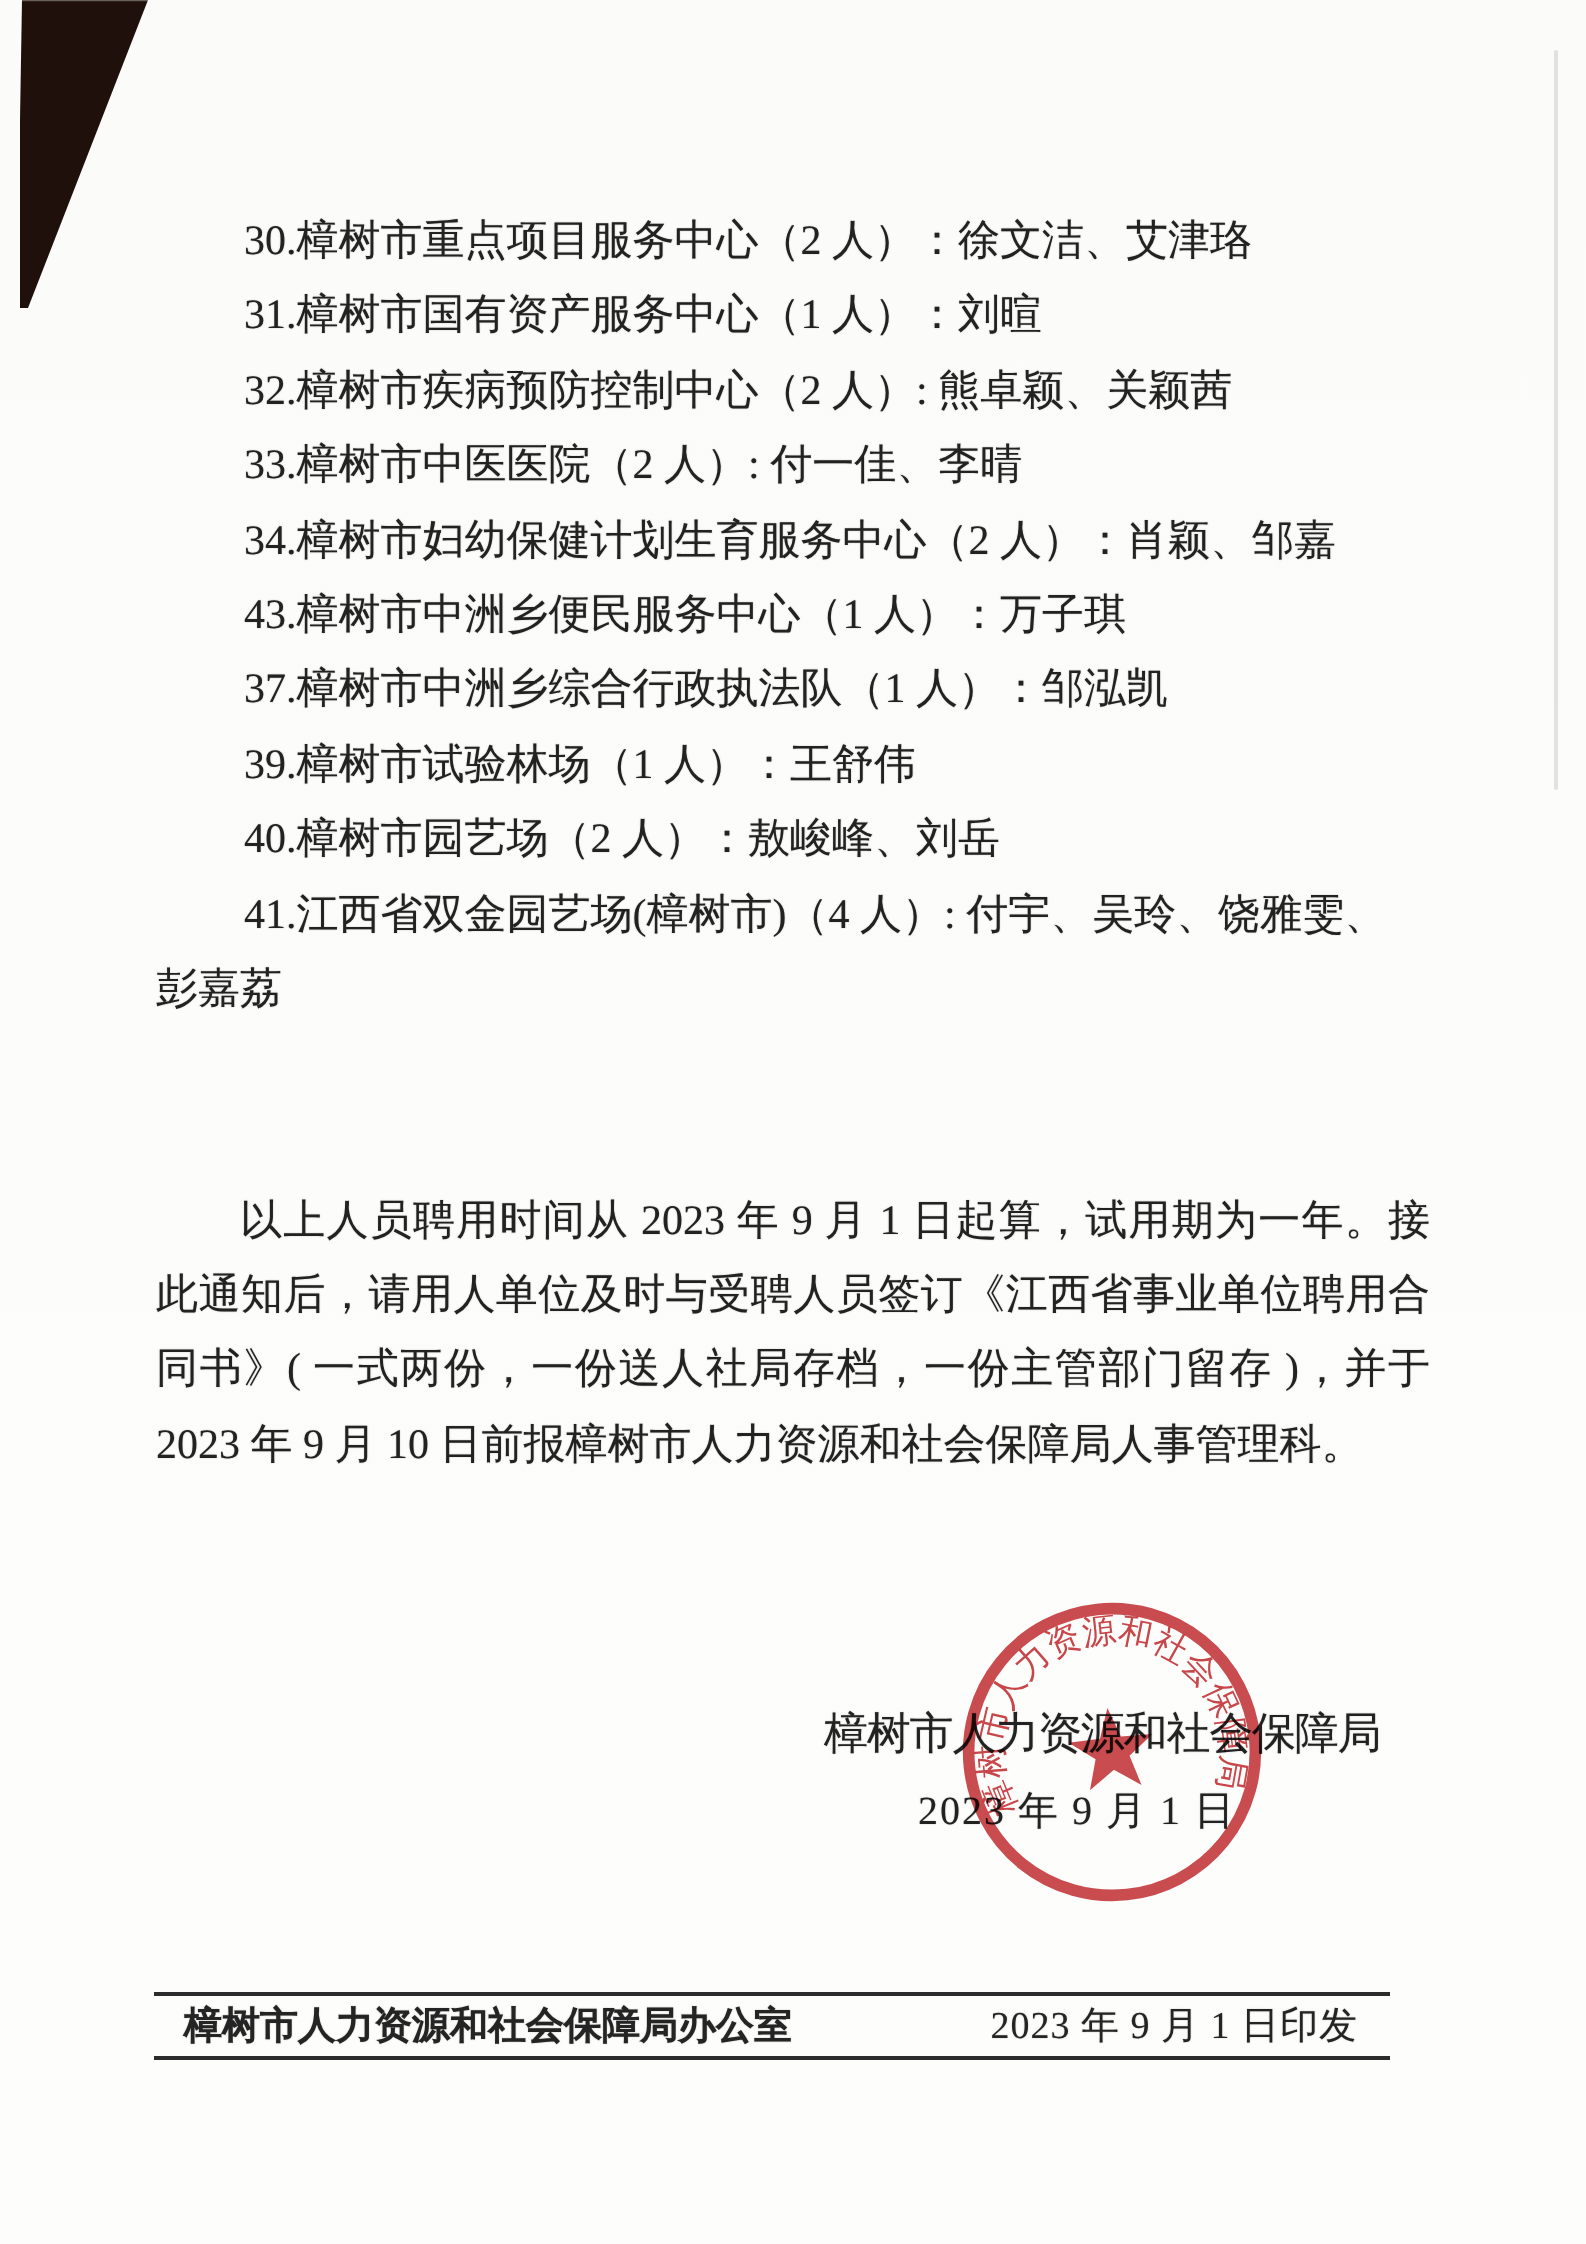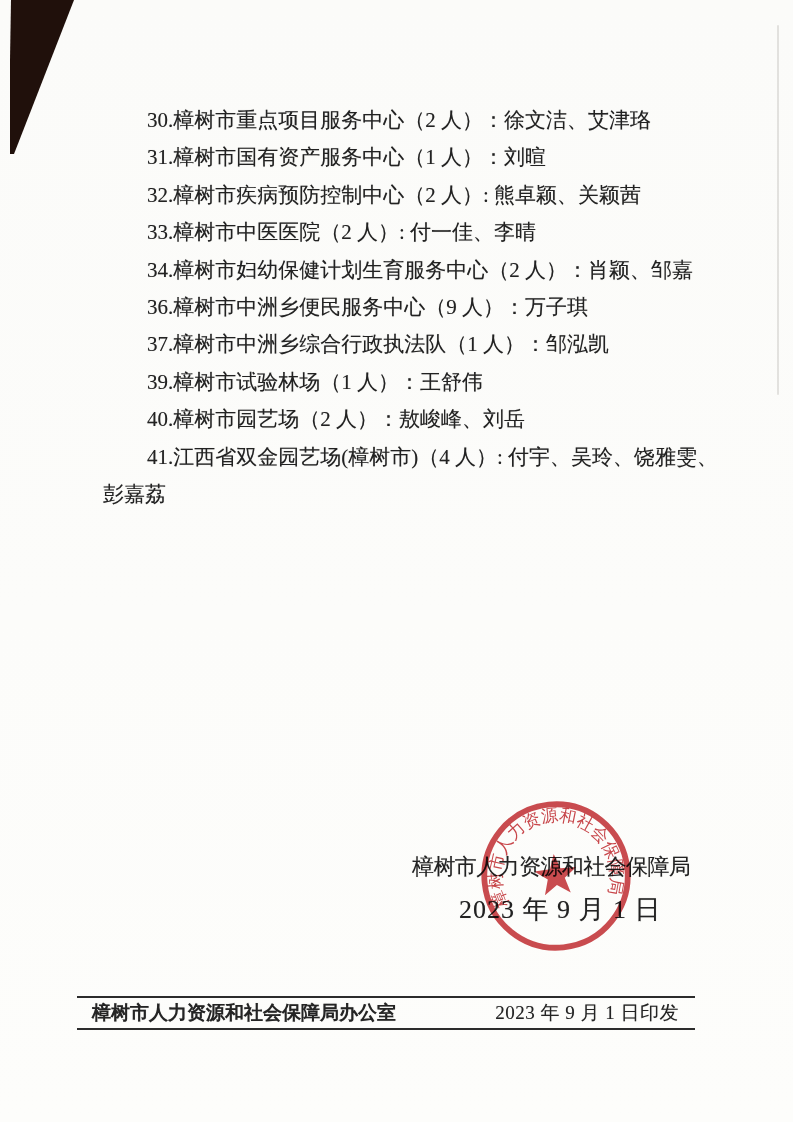--- a/index.html
+++ b/index.html
@@ -28,35 +28,35 @@
   .body-text{
     position:absolute;
     font-size:21px;
     color:#222;
     text-shadow:0 0 .7px rgba(45,45,45,.4);
   }
   .list-block{
     left:78px;top:102px;width:640px;
     line-height:37.4px;
   }
-  .list-line{white-space:nowrap;margin-left:25px;}
+  .list-line{white-space:nowrap;}
   .list-line.indent{padding-left:44px;}
   .para-block{
     left:78px;top:592px;width:637px;
     line-height:37.2px;
     text-align:justify;
     text-indent:2em;
   }
   .sig-org{
     left:412px;top:852px;
     font-size:22px;letter-spacing:-0.6px;white-space:nowrap;
   }
   .sig-date{
     left:459px;top:892px;
-    font-size:26px;letter-spacing:1px;white-space:nowrap;
+    font-size:20px;letter-spacing:1px;white-space:nowrap;
   }
   .seal{
     position:absolute;left:478px;top:798px;width:156px;height:156px;
     mix-blend-mode:multiply;
     opacity:.9;
     transform:rotate(-6deg);
   }
   .footer-bar{
     position:absolute;left:77px;top:996px;width:618px;height:34px;
     border-top:2px solid #2c2c2c;
@@ -78,28 +78,29 @@
 
   <div class="corner-artifact"></div>
   <div class="edge-line"></div>
 
   <div class="body-text list-block">
     <div class="list-line indent">30.樟树市重点项目服务中心（2 人）：徐文洁、艾津珞</div>
     <div class="list-line indent">31.樟树市国有资产服务中心（1 人）：刘暄</div>
     <div class="list-line indent">32.樟树市疾病预防控制中心（2 人）: 熊卓颖、关颖茜</div>
     <div class="list-line indent">33.樟树市中医医院（2 人）: 付一佳、李晴</div>
     <div class="list-line indent">34.樟树市妇幼保健计划生育服务中心（2 人）：肖颖、邹嘉</div>
-    <div class="list-line indent">36.樟树市中洲乡便民服务中心（9 人）：万子琪</div>
+    <div class="list-line indent">43.樟树市中洲乡便民服务中心（1 人）：万子琪</div>
     <div class="list-line indent">37.樟树市中洲乡综合行政执法队（1 人）：邹泓凯</div>
     <div class="list-line indent">39.樟树市试验林场（1 人）：王舒伟</div>
     <div class="list-line indent">40.樟树市园艺场（2 人）：敖峻峰、刘岳</div>
     <div class="list-line indent">41.江西省双金园艺场(樟树市)（4 人）: 付宇、吴玲、饶雅雯、</div>
     <div class="list-line">彭嘉荔</div>
   </div>
 
+  <div class="body-text para-block">以上人员聘用时间从 2023 年 9 月 1 日起算，试用期为一年。接此通知后，请用人单位及时与受聘人员签订《江西省事业单位聘用合同书》( 一式两份，一份送人社局存档，一份主管部门留存 )，并于 2023 年 9 月 10 日前报樟树市人力资源和社会保障局人事管理科。</div>
 
   <div class="body-text sig-org">樟树市人力资源和社会保障局</div>
   <div class="body-text sig-date">2023 年 9 月 1 日</div>
 
   <svg class="seal" viewBox="0 0 148 148" aria-hidden="true">
     <circle cx="74" cy="74" r="68" fill="none" stroke="#c1272d" stroke-width="5.5" opacity="0.92"></circle>
     <path id="sealArc" d="M 26.9 96 A 52 52 0 1 1 121.1 96" fill="none"></path>
     <text font-size="16.5" fill="#c1272d" opacity="0.95" font-family="Liberation Serif, DejaVu Serif, serif">
       <textPath href="#sealArc" startOffset="0" textLength="208" lengthAdjust="spacingAndGlyphs">樟树市人力资源和社会保障局</textPath>
     </text>

